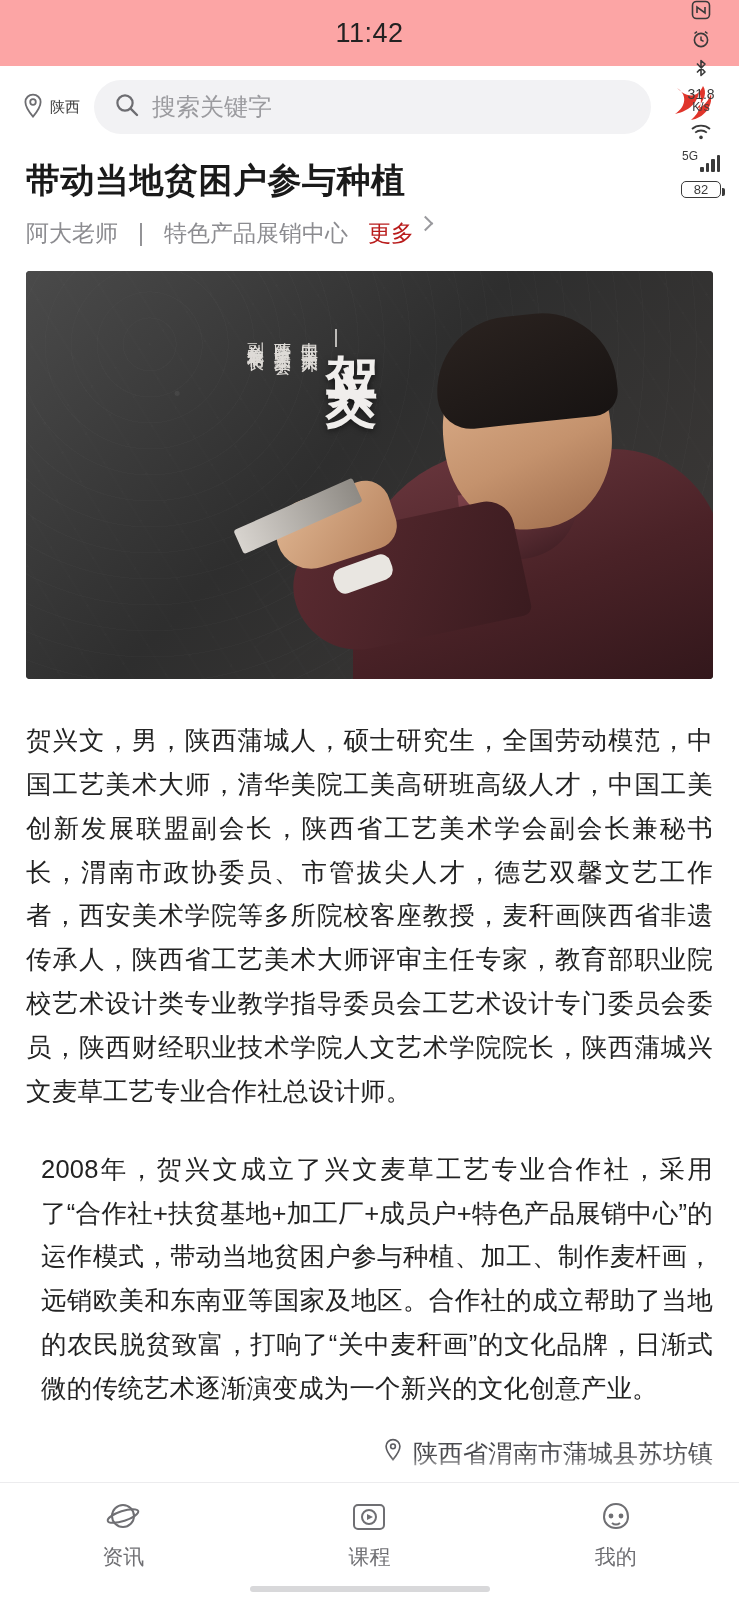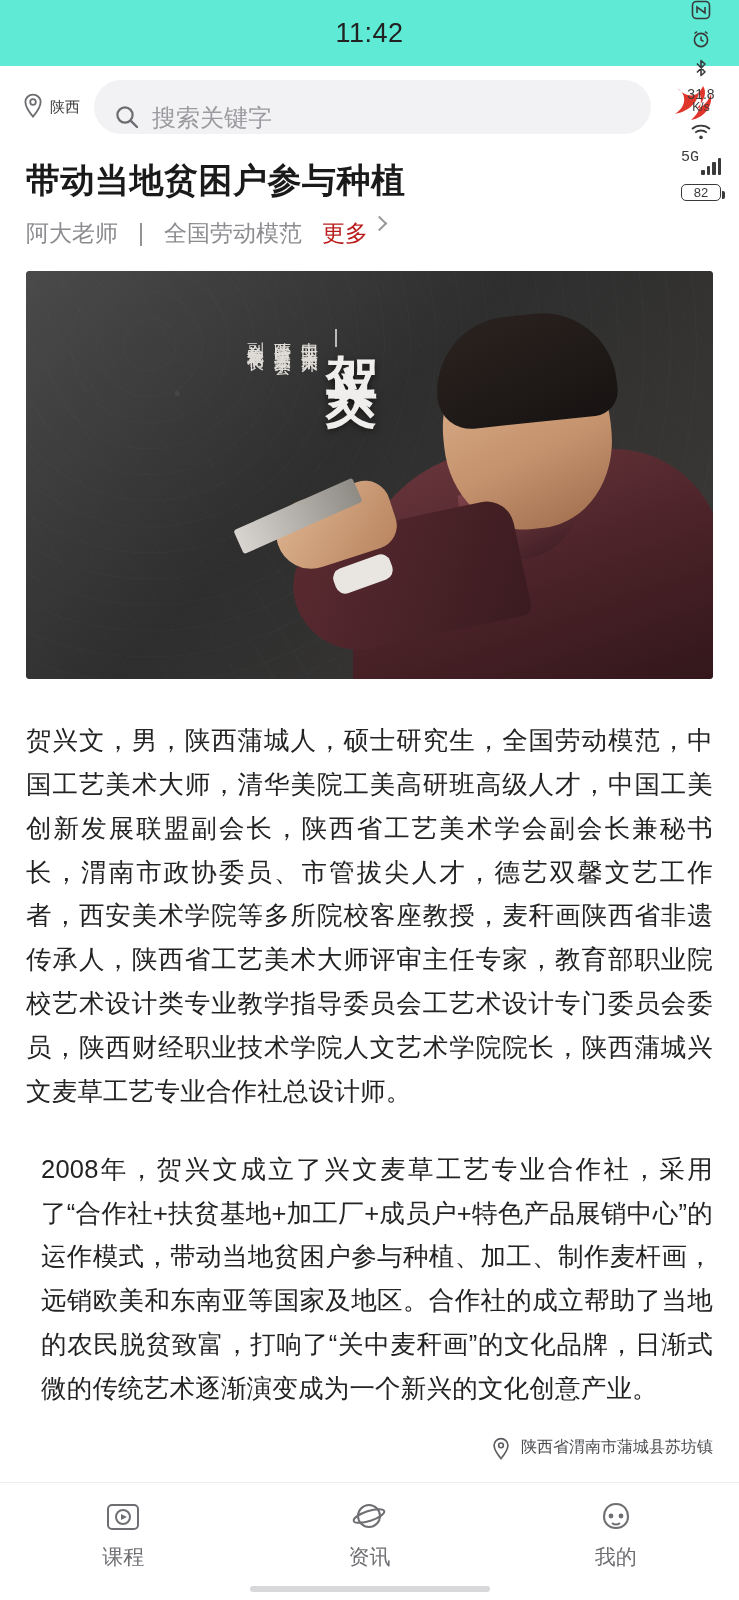--- a/index.html
+++ b/index.html
@@ -20,21 +20,21 @@
   }
 
   
   .statusbar {
     height: 66px;
     display: flex;
     align-items: center;
     justify-content: center;
     position: relative;
     flex: 0 0 auto;
-    background: #5eead4;
+    background: #fca5a5;
   }
   .statusbar .clock {
     font-size: 27px;
     color: #222;
     letter-spacing: 0.5px;
     font-weight: 400;
   }
   .status-right {
     position: absolute;
     right: 18px;
@@ -51,21 +51,21 @@
     display: flex;
     flex-direction: column;
     align-items: center;
     line-height: 1.02;
     font-size: 13px;
     color: #3a3a3a;
   }
   .netspeed .v { font-size: 14px; }
   .netspeed .u { font-size: 12px; }
   .fivegwrap { display:flex; align-items:flex-end; gap:2px; }
-  .fiveg { font-size: 15px; color:#3a3a3a; line-height:1; margin-bottom:10px;font-family:Liberation Mono, monospace;}
+  .fiveg { font-size: 12px; color:#3a3a3a; line-height:1; margin-bottom:10px;}
   .bars { display: flex; align-items: flex-end; gap: 2px; height: 18px; }
   .bars i { width: 3.5px; background: #3a3a3a; display: block; border-radius: 1px;}
   .bars i:nth-child(1){height:5px} .bars i:nth-child(2){height:9px}
   .bars i:nth-child(3){height:13px} .bars i:nth-child(4){height:17px}
   .battery {
     width: 40px; height: 20px; border: 1.6px solid #3a3a3a; border-radius: 5px;
     display: flex; align-items: center; justify-content: center;
     font-size: 13px; color: #3a3a3a; position: relative;
   }
   .battery::after {
@@ -85,21 +85,21 @@
   .loc {
     display: flex; align-items: center; gap: 6px;
     color: #3d3d3d; font-size: 15px; white-space: nowrap;
   }
   .searchbox {
     flex: 1;
     height: 54px;
     background: #f2f2f4;
     border-radius: 27px;
     display: flex;
-    align-items: flex-end;
+    align-items: center;
     padding: 0 20px;
     gap: 12px;
   }
   .searchbox .ph { color: #9b9b9f; font-size: 24px; }
   .brand-logo { width: 52px; height: 46px; flex: 0 0 auto; }
 
   
   .content {
     flex: 1 1 auto;
     overflow: hidden;
@@ -220,23 +220,23 @@
     padding: 0 26px;
     margin-top: 40px;
     font-size: 25.5px;
     line-height: 1.72;
     color: #232323;
     text-align: justify;
     letter-spacing: 0.2px;
   }
   .para + .para { margin-top: 34px; margin-left: 15px; }
   .addr {
-    display: flex; justify-content: flex-end;
+    display: flex; align-items: center; justify-content: flex-end;
     gap: 10px; padding: 0 26px; margin-top: 26px;
-    color: #4b4b4f; font-size: 16px;
+    color: #4b4b4f; font-size: 25px;
   }
   .fade {
     position: absolute; left: 0; right: 0; bottom: 0; height: 26px;
     background: linear-gradient(to bottom, rgba(255,255,255,0), #fff 80%);
   }
 
   
   .tabbar {
     flex: 0 0 auto;
     height: 118px;
@@ -336,21 +336,21 @@
     </span>
   </div>
 
   <div class="content">
 
     <div class="title">带动当地贫困户参与种植</div>
 
     <div class="subline">
       <span>阿大老师</span>
       <span>|</span>
-      <span>全国劳动模范</span>
+      <span>特色产品展销中心</span>
       <span class="more">
         <span>更多</span>
         <i class="chev"></i>
       </span>
     </div>
 
     <div class="hero">
       <div class="hero-bg"></div>
       <div class="hero-tex"></div>
       <div class="portrait">
@@ -384,35 +384,35 @@
       <span>陕西省渭南市蒲城县苏坊镇</span>
     </div>
 
     <div class="fade"></div>
   </div>
 
   <div class="tabbar">
     <div class="tab">
       <span>
         <svg width="38" height="38" viewBox="0 0 38 38">
+            <circle cx="19" cy="19" r="11" fill="none" stroke="#6f6f73" stroke-width="2"></circle>
+            <ellipse cx="19" cy="19" rx="16" ry="5" fill="none" stroke="#6f6f73" stroke-width="2" transform="rotate(-18 19 19)"></ellipse>
+          </svg>
+      </span>
+      <span>资讯</span>
+    </div>
+    <div class="tab">
+      <span>
+        <svg width="38" height="38" viewBox="0 0 38 38">
             <rect x="4" y="8" width="30" height="24" rx="4" fill="none" stroke="#6f6f73" stroke-width="2"></rect>
             <circle cx="19" cy="20" r="7" fill="none" stroke="#6f6f73" stroke-width="2"></circle>
             <path d="M17 17 L23 20 L17 23 Z" fill="#6f6f73"></path>
           </svg>
       </span>
       <span>课程</span>
-    </div>
-    <div class="tab">
-      <span>
-        <svg width="38" height="38" viewBox="0 0 38 38">
-            <circle cx="19" cy="19" r="11" fill="none" stroke="#6f6f73" stroke-width="2"></circle>
-            <ellipse cx="19" cy="19" rx="16" ry="5" fill="none" stroke="#6f6f73" stroke-width="2" transform="rotate(-18 19 19)"></ellipse>
-          </svg>
-      </span>
-      <span>资讯</span>
     </div>
     <div class="tab">
       <span>
         <svg width="38" height="38" viewBox="0 0 38 38">
             <path d="M19 7 C27 7, 31 13, 31 20 C31 26, 26 31, 19 31 C12 31, 7 26, 7 20 C7 13, 11 7, 19 7 Z" fill="none" stroke="#6f6f73" stroke-width="2"></path>
             <circle cx="14" cy="19" r="2.4" fill="#6f6f73"></circle>
             <circle cx="24" cy="19" r="2.4" fill="#6f6f73"></circle>
             <path d="M15 26 C17 28, 21 28, 23 26" fill="none" stroke="#6f6f73" stroke-width="2"></path>
           </svg>
       </span>

